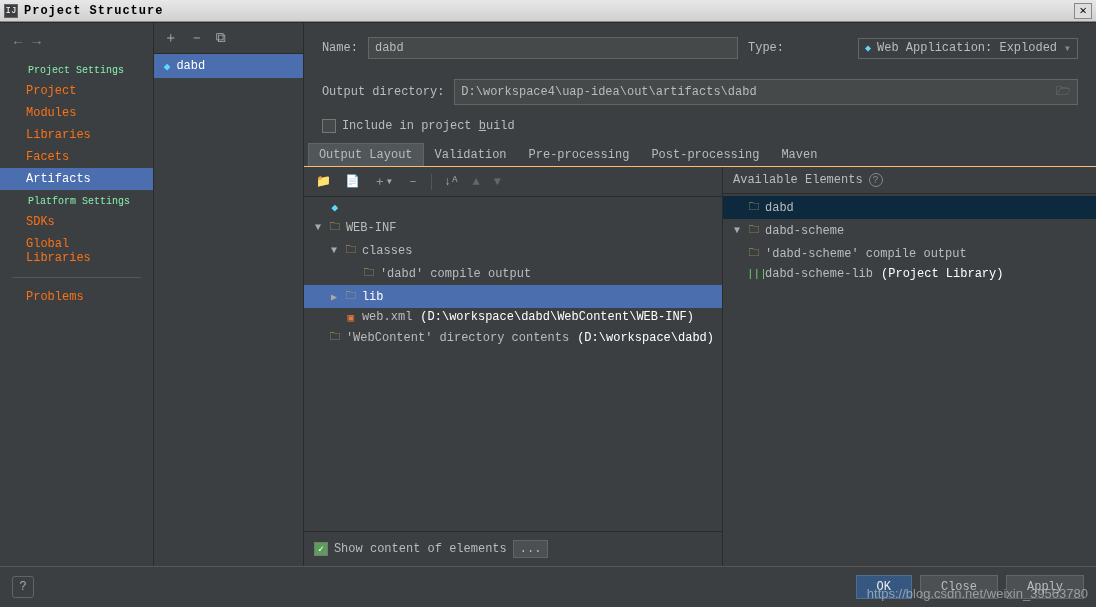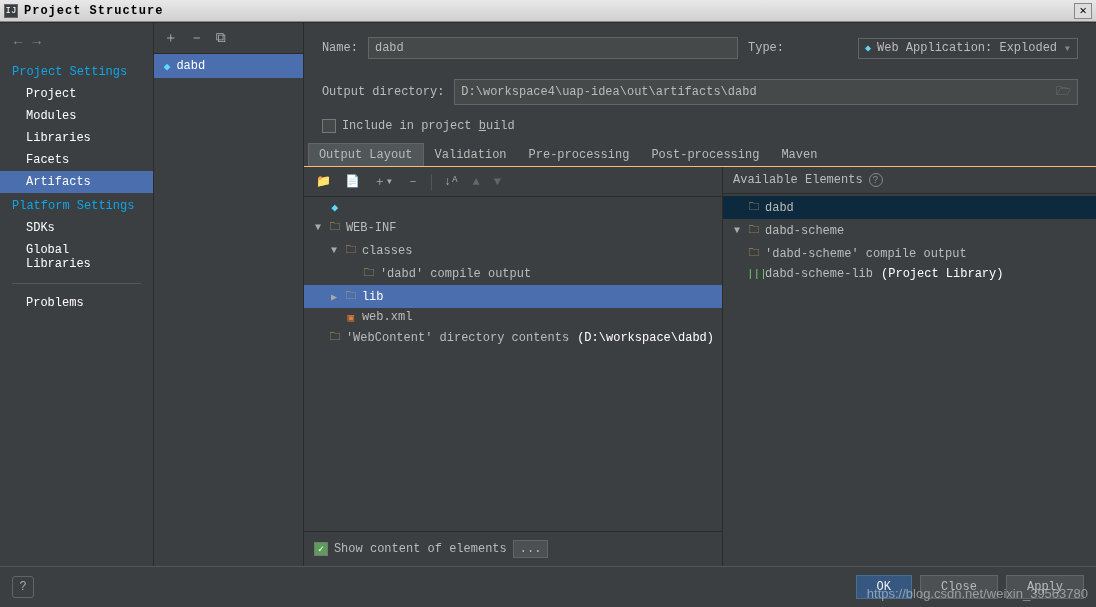--- a/index.html
+++ b/index.html
@@ -5,22 +5,22 @@
 * { box-sizing: border-box; margin: 0; padding: 0; font-family: "Consolas", "Courier New", monospace; font-size: 12px; }
 body { background: #3c3f41; color: #bbbbbb; width: 1096px; height: 607px; overflow: hidden; position: relative; }
 .titlebar { background: linear-gradient(#e8e8e8, #d0d0d0); height: 22px; display: flex; align-items: center; padding: 0 4px; border-bottom: 1px solid #888; }
 .titlebar-icon { width: 14px; height: 14px; background: #3c3f41; border: 1px solid #666; margin-right: 6px; display: inline-flex; align-items: center; justify-content: center; font-size: 9px; color: #fff; }
 .titlebar-text { font-weight: bold; color: #000; letter-spacing: 1px; flex: 1; }
 .titlebar-close { width: 18px; height: 16px; background: #ddd; border: 1px solid #888; display: flex; align-items: center; justify-content: center; font-weight: bold; color: #000; cursor: pointer; }
 .body-area { display: flex; height: 544px; background: #3c3f41; border-top: 1px solid #2b2b2b; }
 .sidebar-left { width: 172px; background: #3c3f41; border-right: 1px solid #2b2b2b; padding-top: 4px; }
 .nav-arrows { display: flex; gap: 10px; padding: 6px 14px 10px; }
 .nav-arrow { color: #888; font-size: 14px; }
-.section-header { color: #0ea5e9; padding: 6px 12px 4px; font-size: 12px; }
-.nav-item { padding: 4px 12px 4px 26px; color: #ffffff; cursor: pointer; }
+.section-header { color: #86efac; padding: 6px 12px 4px; font-size: 10px; margin-left: 16px; }
+.nav-item { padding: 4px 12px 4px 26px; color: #f97316; cursor: pointer; }
 .nav-item.selected { background: #4b6eaf; color: #fff; }
 .divider { border-top: 1px solid #555; margin: 8px 12px; }
 .middle-panel { width: 168px; background: #3c3f41; border-right: 1px solid #2b2b2b; }
 .middle-toolbar { display: flex; gap: 12px; padding: 6px 10px; border-bottom: 1px solid #2b2b2b; align-items: center; }
 .tb-icon { color: #aaa; font-size: 14px; cursor: pointer; }
 .artifact-item { display: flex; align-items: center; gap: 6px; padding: 5px 10px; background: #4b6eaf; color: #fff; }
 .artifact-icon { color: #5fd7ff; font-size: 11px; }
 .main-panel { flex: 1; background: #3c3f41; display: flex; flex-direction: column; }
 .form-row { display: flex; align-items: center; padding: 14px 18px 6px; gap: 10px; }
 .form-label { color: #bbb; min-width: 100px; }
@@ -191,20 +191,21 @@
             </div>
             <div class="tree-row indent-1 selected">
               <span class="tree-expand">▶</span>
               <span class="tree-icon folder">🗀</span>
               <span>lib</span>
             </div>
             <div class="tree-row indent-1">
               <span class="tree-expand"></span>
               <span class="tree-icon xml">▣</span>
               <span>web.xml</span>
+              <span class="tree-hint">(D:\workspace\dabd\WebContent\WEB-INF)</span>
             </div>
             <div class="tree-row indent-0">
               <span class="tree-expand"></span>
               <span class="tree-icon folder">🗀</span>
               <span>'WebContent' directory contents</span>
               <span class="tree-hint">(D:\workspace\dabd)</span>
             </div>
           </div>
         <div class="show-content-row">
           <span class="checkbox" style="background:#5a9e5a;color:#fff;display:flex;align-items:center;justify-content:center;font-size:10px">✓</span>

